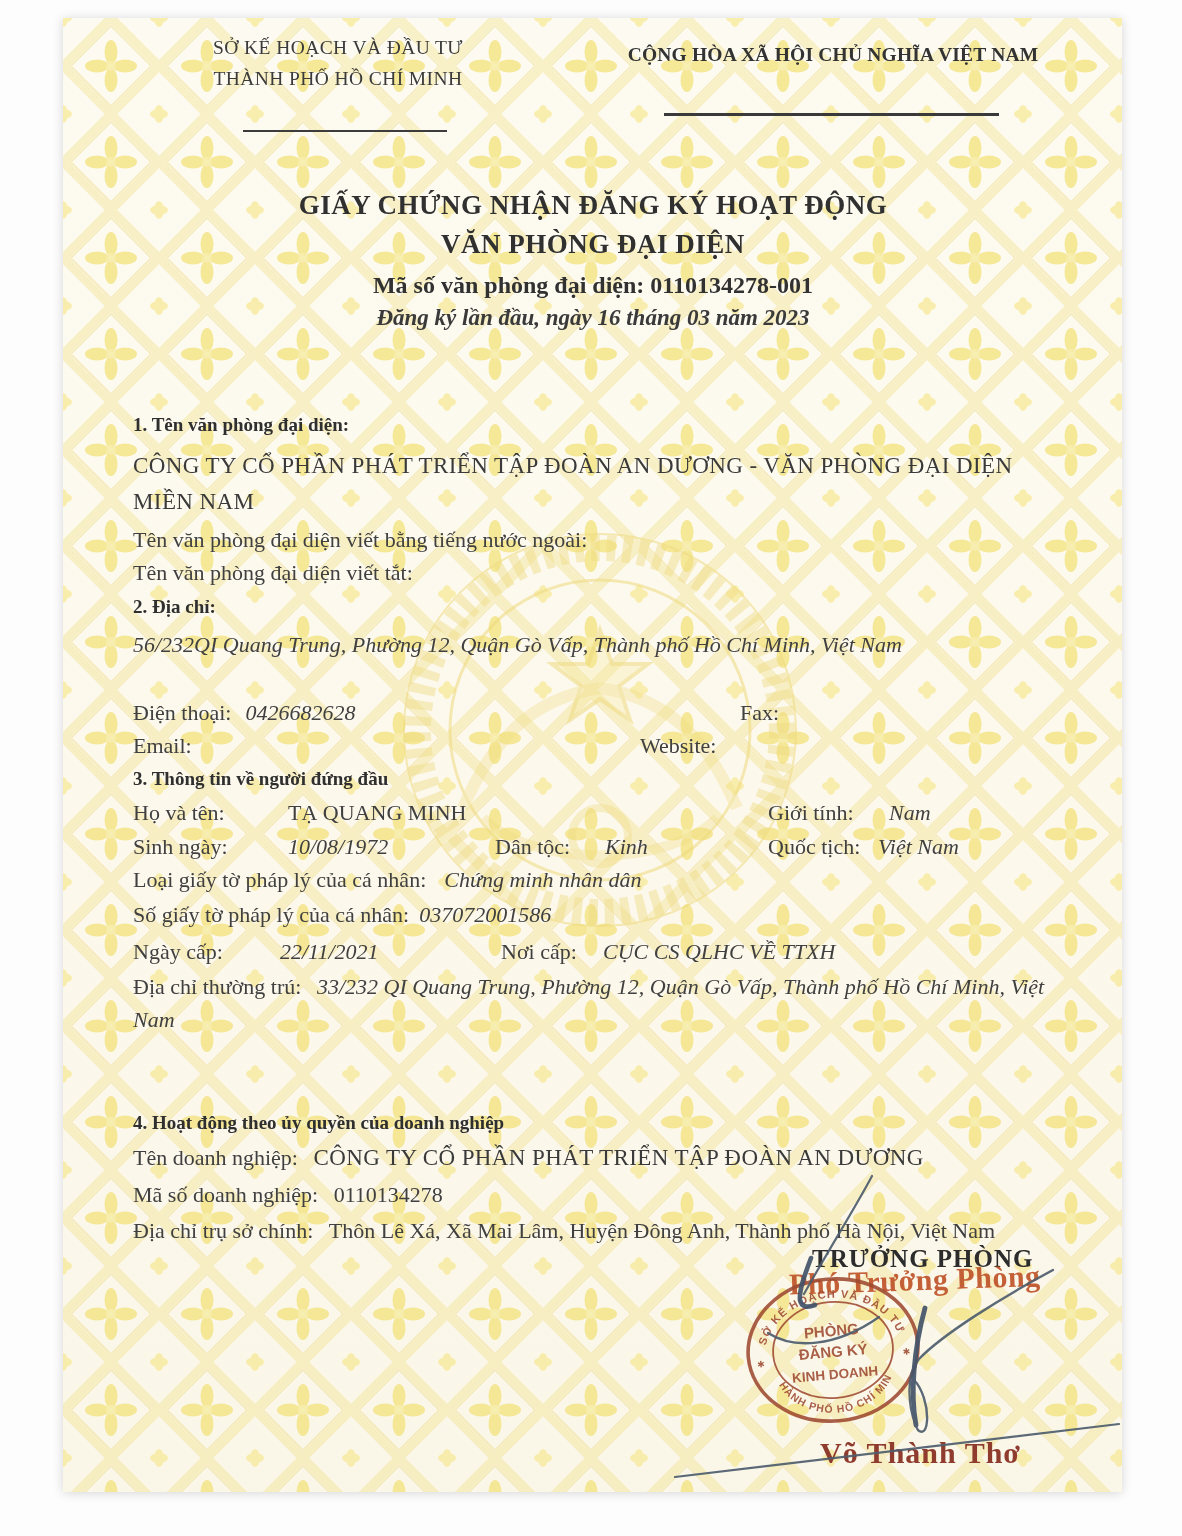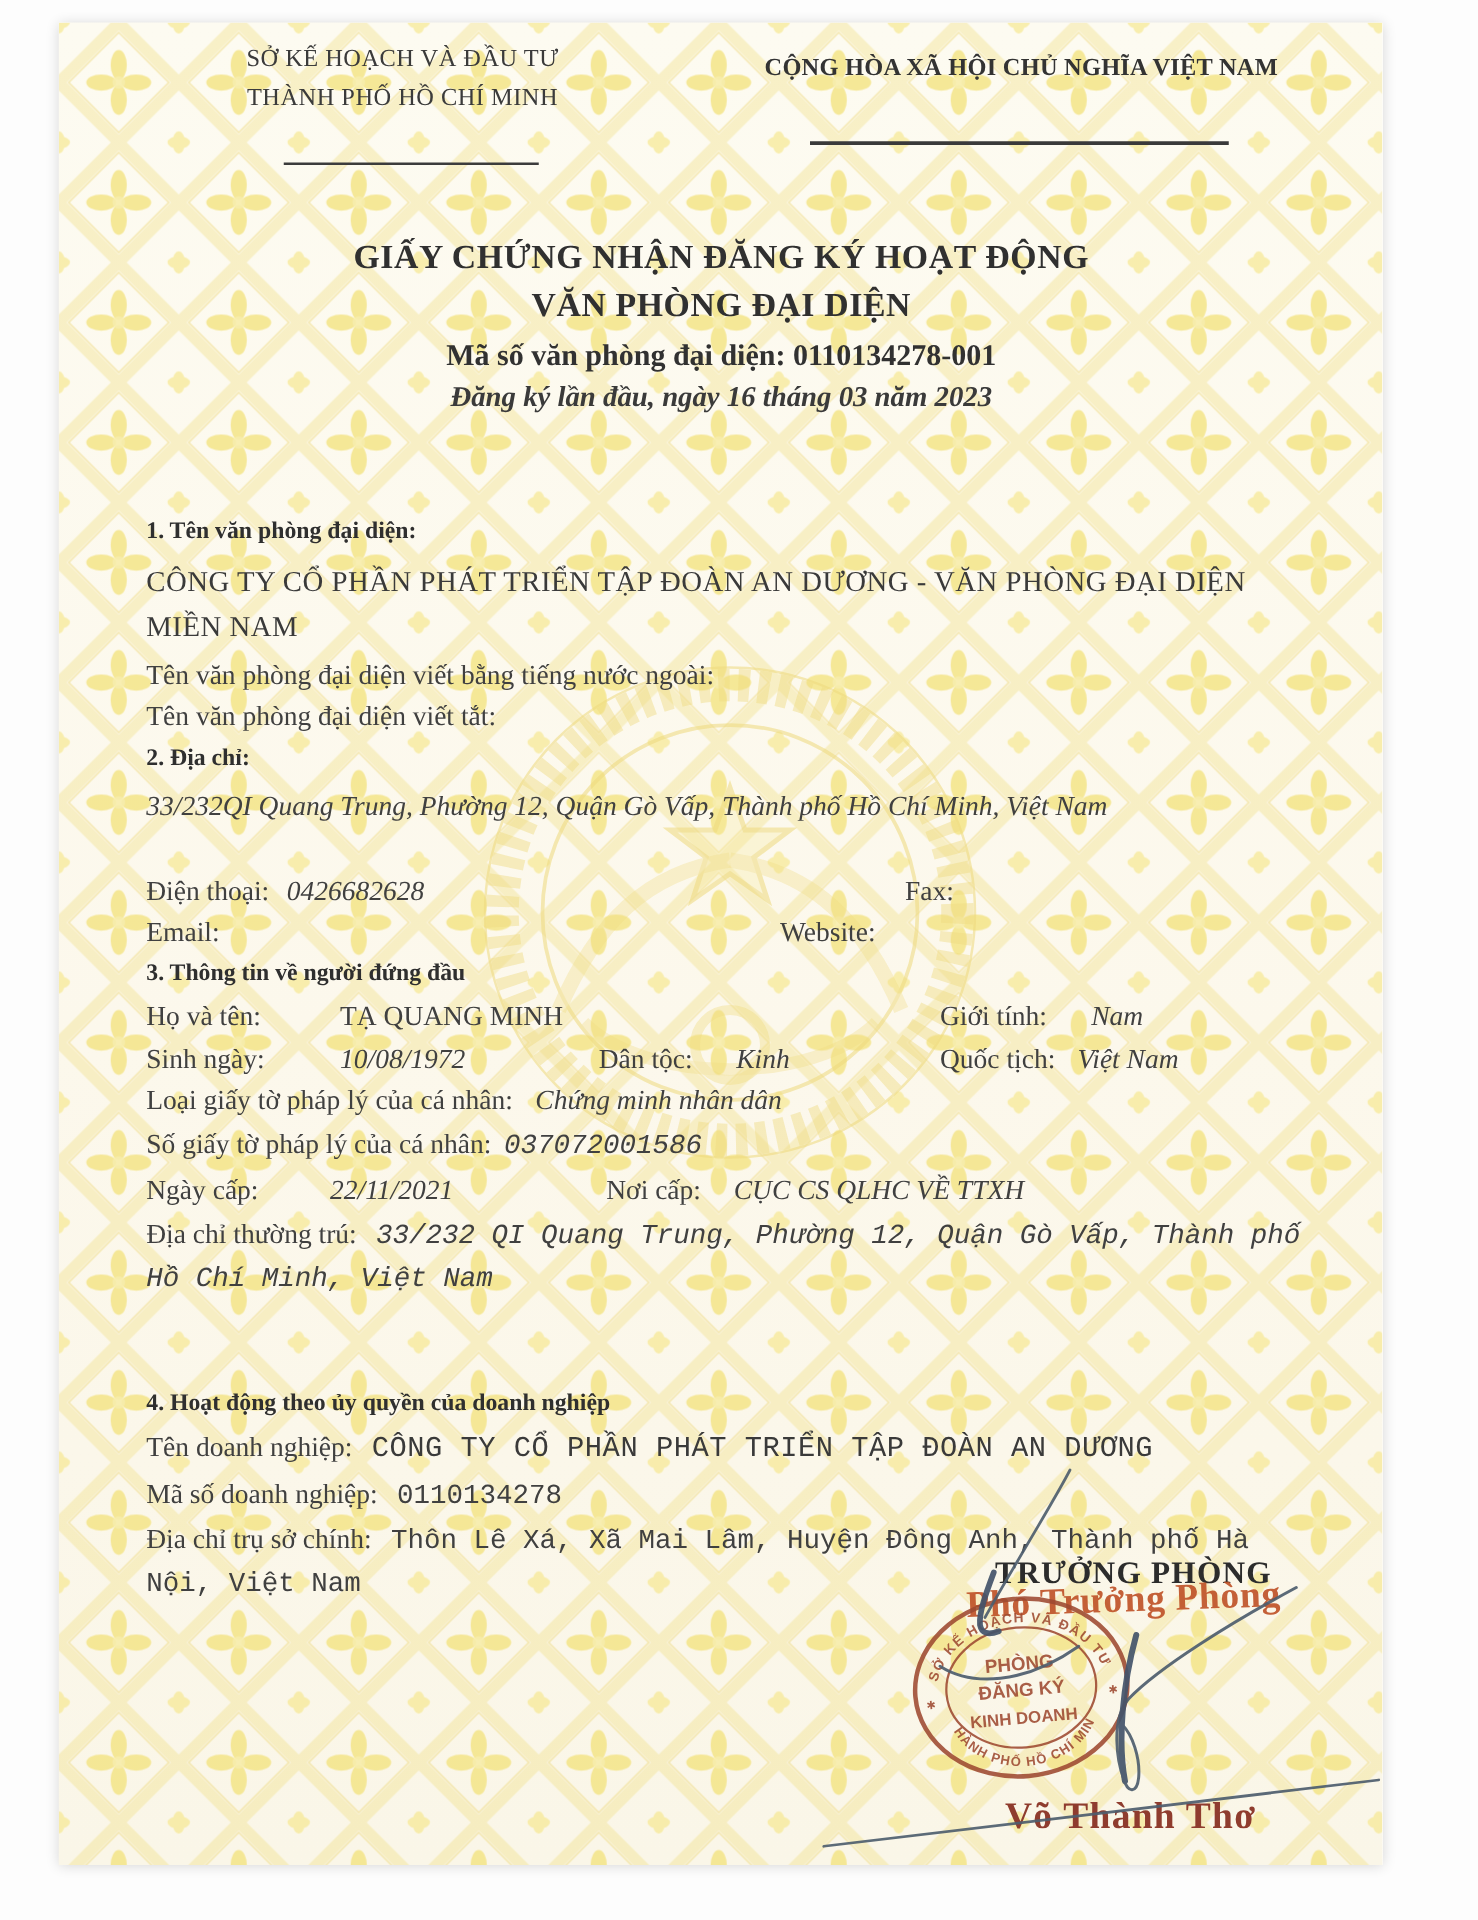--- a/index.html
+++ b/index.html
@@ -2,21 +2,21 @@
 <html><head>
 <meta charset="utf-8">
 <style>
   html,body{margin:0;padding:0;}
   body{
     width:1182px;height:1536px;position:relative;background:#fdfdfd;
     font-family:"Liberation Serif","DejaVu Serif",serif;color:#3f3f3f;
     -webkit-font-smoothing:antialiased;
   }
   .paper{
-    position:absolute;left:47px;top:18px;width:1059px;height:1474px;
+    position:absolute;left:63px;top:18px;width:1059px;height:1474px;
     background:linear-gradient(180deg,#fdfbf1 0%,#fcf8ec 55%,#faf6e8 100%);
     box-shadow:0 1px 10px rgba(0,0,0,.16);
     overflow:hidden;
   }
   .bg-svg{position:absolute;left:0;top:0;width:100%;height:100%;}
   .hdr-left{position:absolute;left:60px;top:14px;width:430px;text-align:center;line-height:31px;}
   .hdr-left .l1,.hdr-left .l2{font-size:19.5px;letter-spacing:.4px;color:#3b3b3b;}
   .hdr-left .l3{font-size:20px;font-weight:bold;letter-spacing:.4px;color:#323232;}
   .hdr-rule-left{position:absolute;left:180px;top:112px;width:204px;height:2.4px;background:#3c3c3c;}
   .hdr-right{position:absolute;left:545px;top:22px;width:450px;text-align:center;}
@@ -25,21 +25,21 @@
   .hdr-rule-right{position:absolute;left:601px;top:95px;width:335px;height:2.6px;background:#3a3a3a;}
   .title{position:absolute;left:30px;top:168px;width:1000px;text-align:center;}
   .title .t1{font-size:27px;font-weight:bold;letter-spacing:.5px;color:#303030;line-height:39px;}
   .title .code{font-size:24px;font-weight:bold;color:#313131;margin-top:8px;}
   .title .reg{font-size:23px;font-weight:bold;font-style:italic;color:#3a3a3a;margin-top:6px;}
   .line{position:absolute;left:70px;width:930px;font-size:22px;line-height:33px;color:#404040;}
   .line .col{position:absolute;top:0;}
   .h{font-weight:bold;color:#2f2f2f;font-size:19px;}
   .it{font-style:italic;}
   .big{font-size:23px;letter-spacing:.4px;color:#3a3a3a;}
-  .gap14{margin-left:14px;} .gap10{margin-left:10px;font-family:Liberation Mono, monospace;} .gap18{margin-left:18px;}
+  .gap14{margin-left:14px;} .gap10{margin-left:10px;} .gap18{margin-left:18px;}
   .sig-title{position:absolute;left:749px;top:1227px;font-size:25px;font-weight:bold;letter-spacing:1px;color:#2c2c2c;}
   .sig-deputy{position:absolute;left:726px;top:1244px;width:320px;font-size:30px;font-weight:bold;
     color:#c0552b;opacity:.93;transform:rotate(-2deg);letter-spacing:.5px;}
   .sig-name{position:absolute;left:757px;top:1418px;font-size:30px;font-weight:bold;letter-spacing:1px;color:#8f3c2e;}
   .ink-svg{position:absolute;left:0;top:0;width:1059px;height:1474px;pointer-events:none;}
 </style>
 </head>
 <body>
 
 <div class="paper">
@@ -99,21 +99,21 @@
     <div class="code">Mã số văn phòng đại diện: 0110134278-001</div>
     <div class="reg">Đăng ký lần đầu, ngày 16 tháng 03 năm 2023</div>
   </div>
 
   <div class="line h" style="top:390px">1. Tên văn phòng đại diện:</div>
   <div class="line big" style="top:430px;line-height:36px">CÔNG TY CỔ PHẦN PHÁT TRIỂN TẬP ĐOÀN AN DƯƠNG - VĂN PHÒNG ĐẠI DIỆN MIỀN NAM</div>
   <div class="line" style="top:505px">Tên văn phòng đại diện viết bằng tiếng nước ngoài:</div>
   <div class="line" style="top:538px">Tên văn phòng đại diện viết tắt:</div>
 
   <div class="line h" style="top:572px">2. Địa chỉ:</div>
-  <div class="line it" style="top:610px">33/232QI Quang Trung, Phường 12, Quận Gò Vấp, Thành phố Hồ Chí Minh, Việt Nam</div>
+  <div class="line it" style="top:610px">56/232QI Quang Trung, Phường 12, Quận Gò Vấp, Thành phố Hồ Chí Minh, Việt Nam</div>
   <div class="line" style="top:678px">
     <span>Điện thoại:</span><span class="it gap14">0426682628</span>
     <span class="col" style="left:607px">Fax:</span>
   </div>
   <div class="line" style="top:711px">
     <span>Email:</span>
     <span class="col" style="left:507px">Website:</span>
   </div>
 
   <div class="line h" style="top:744px">3. Thông tin về người đứng đầu</div>

